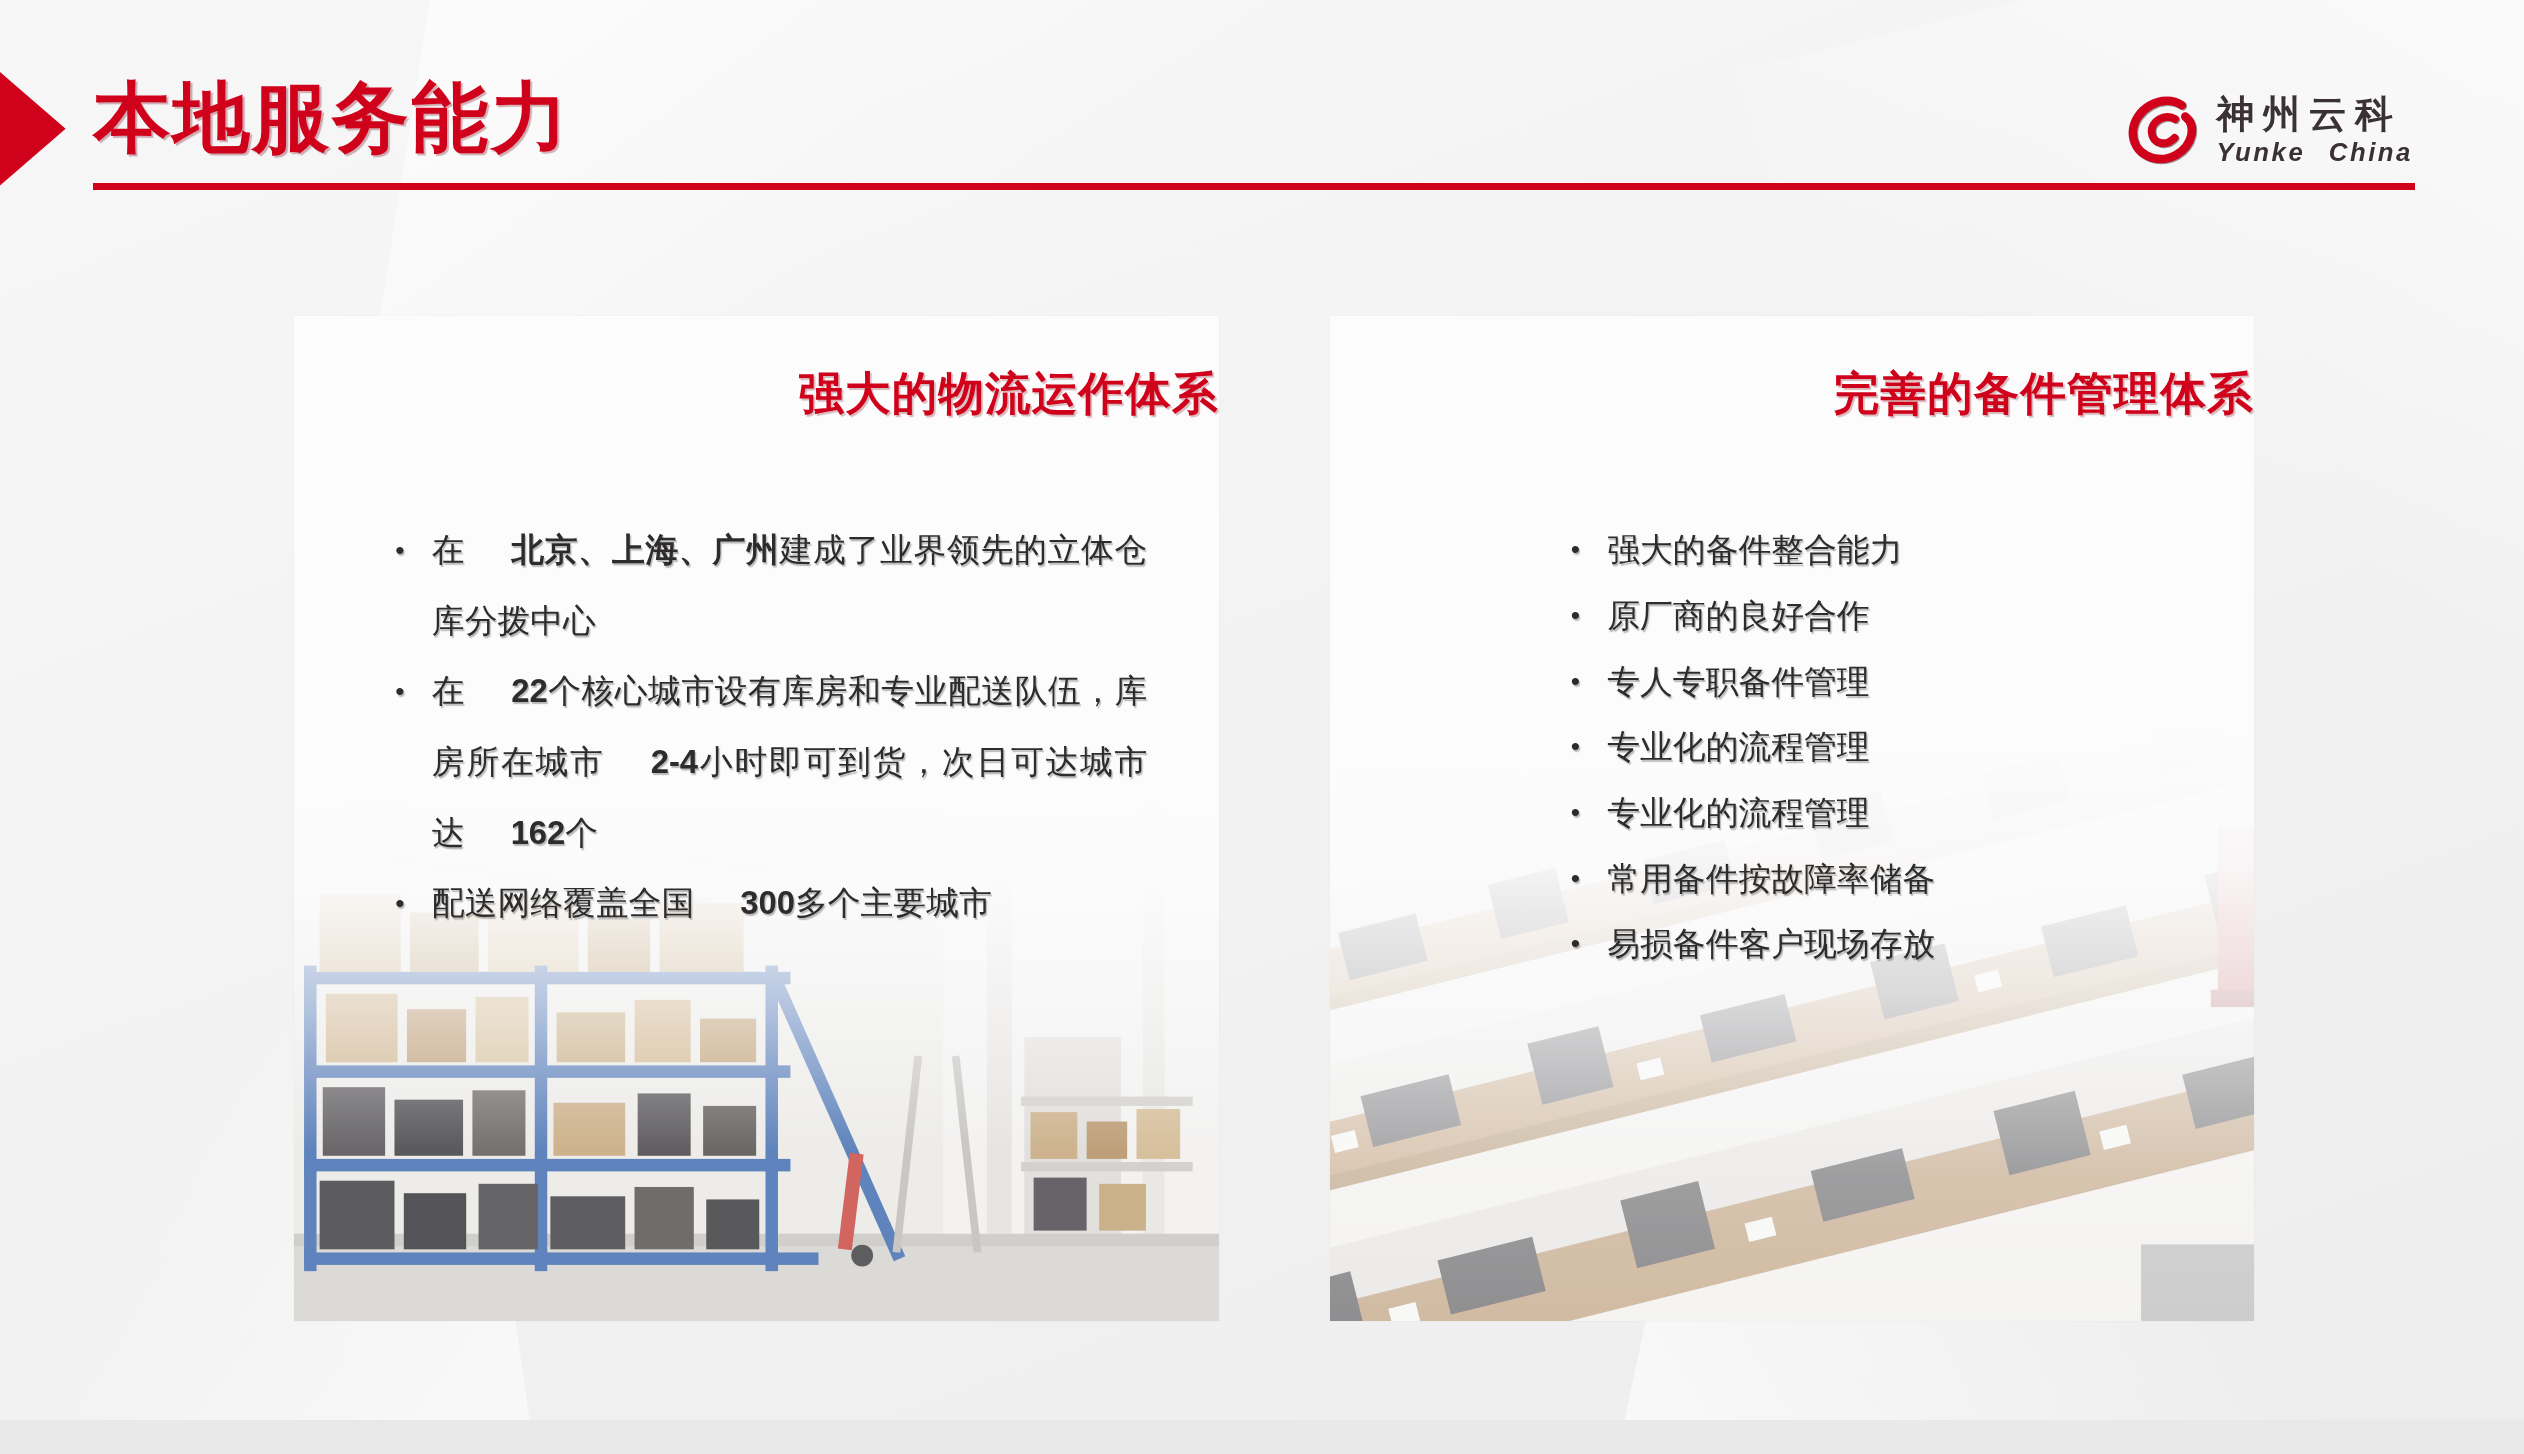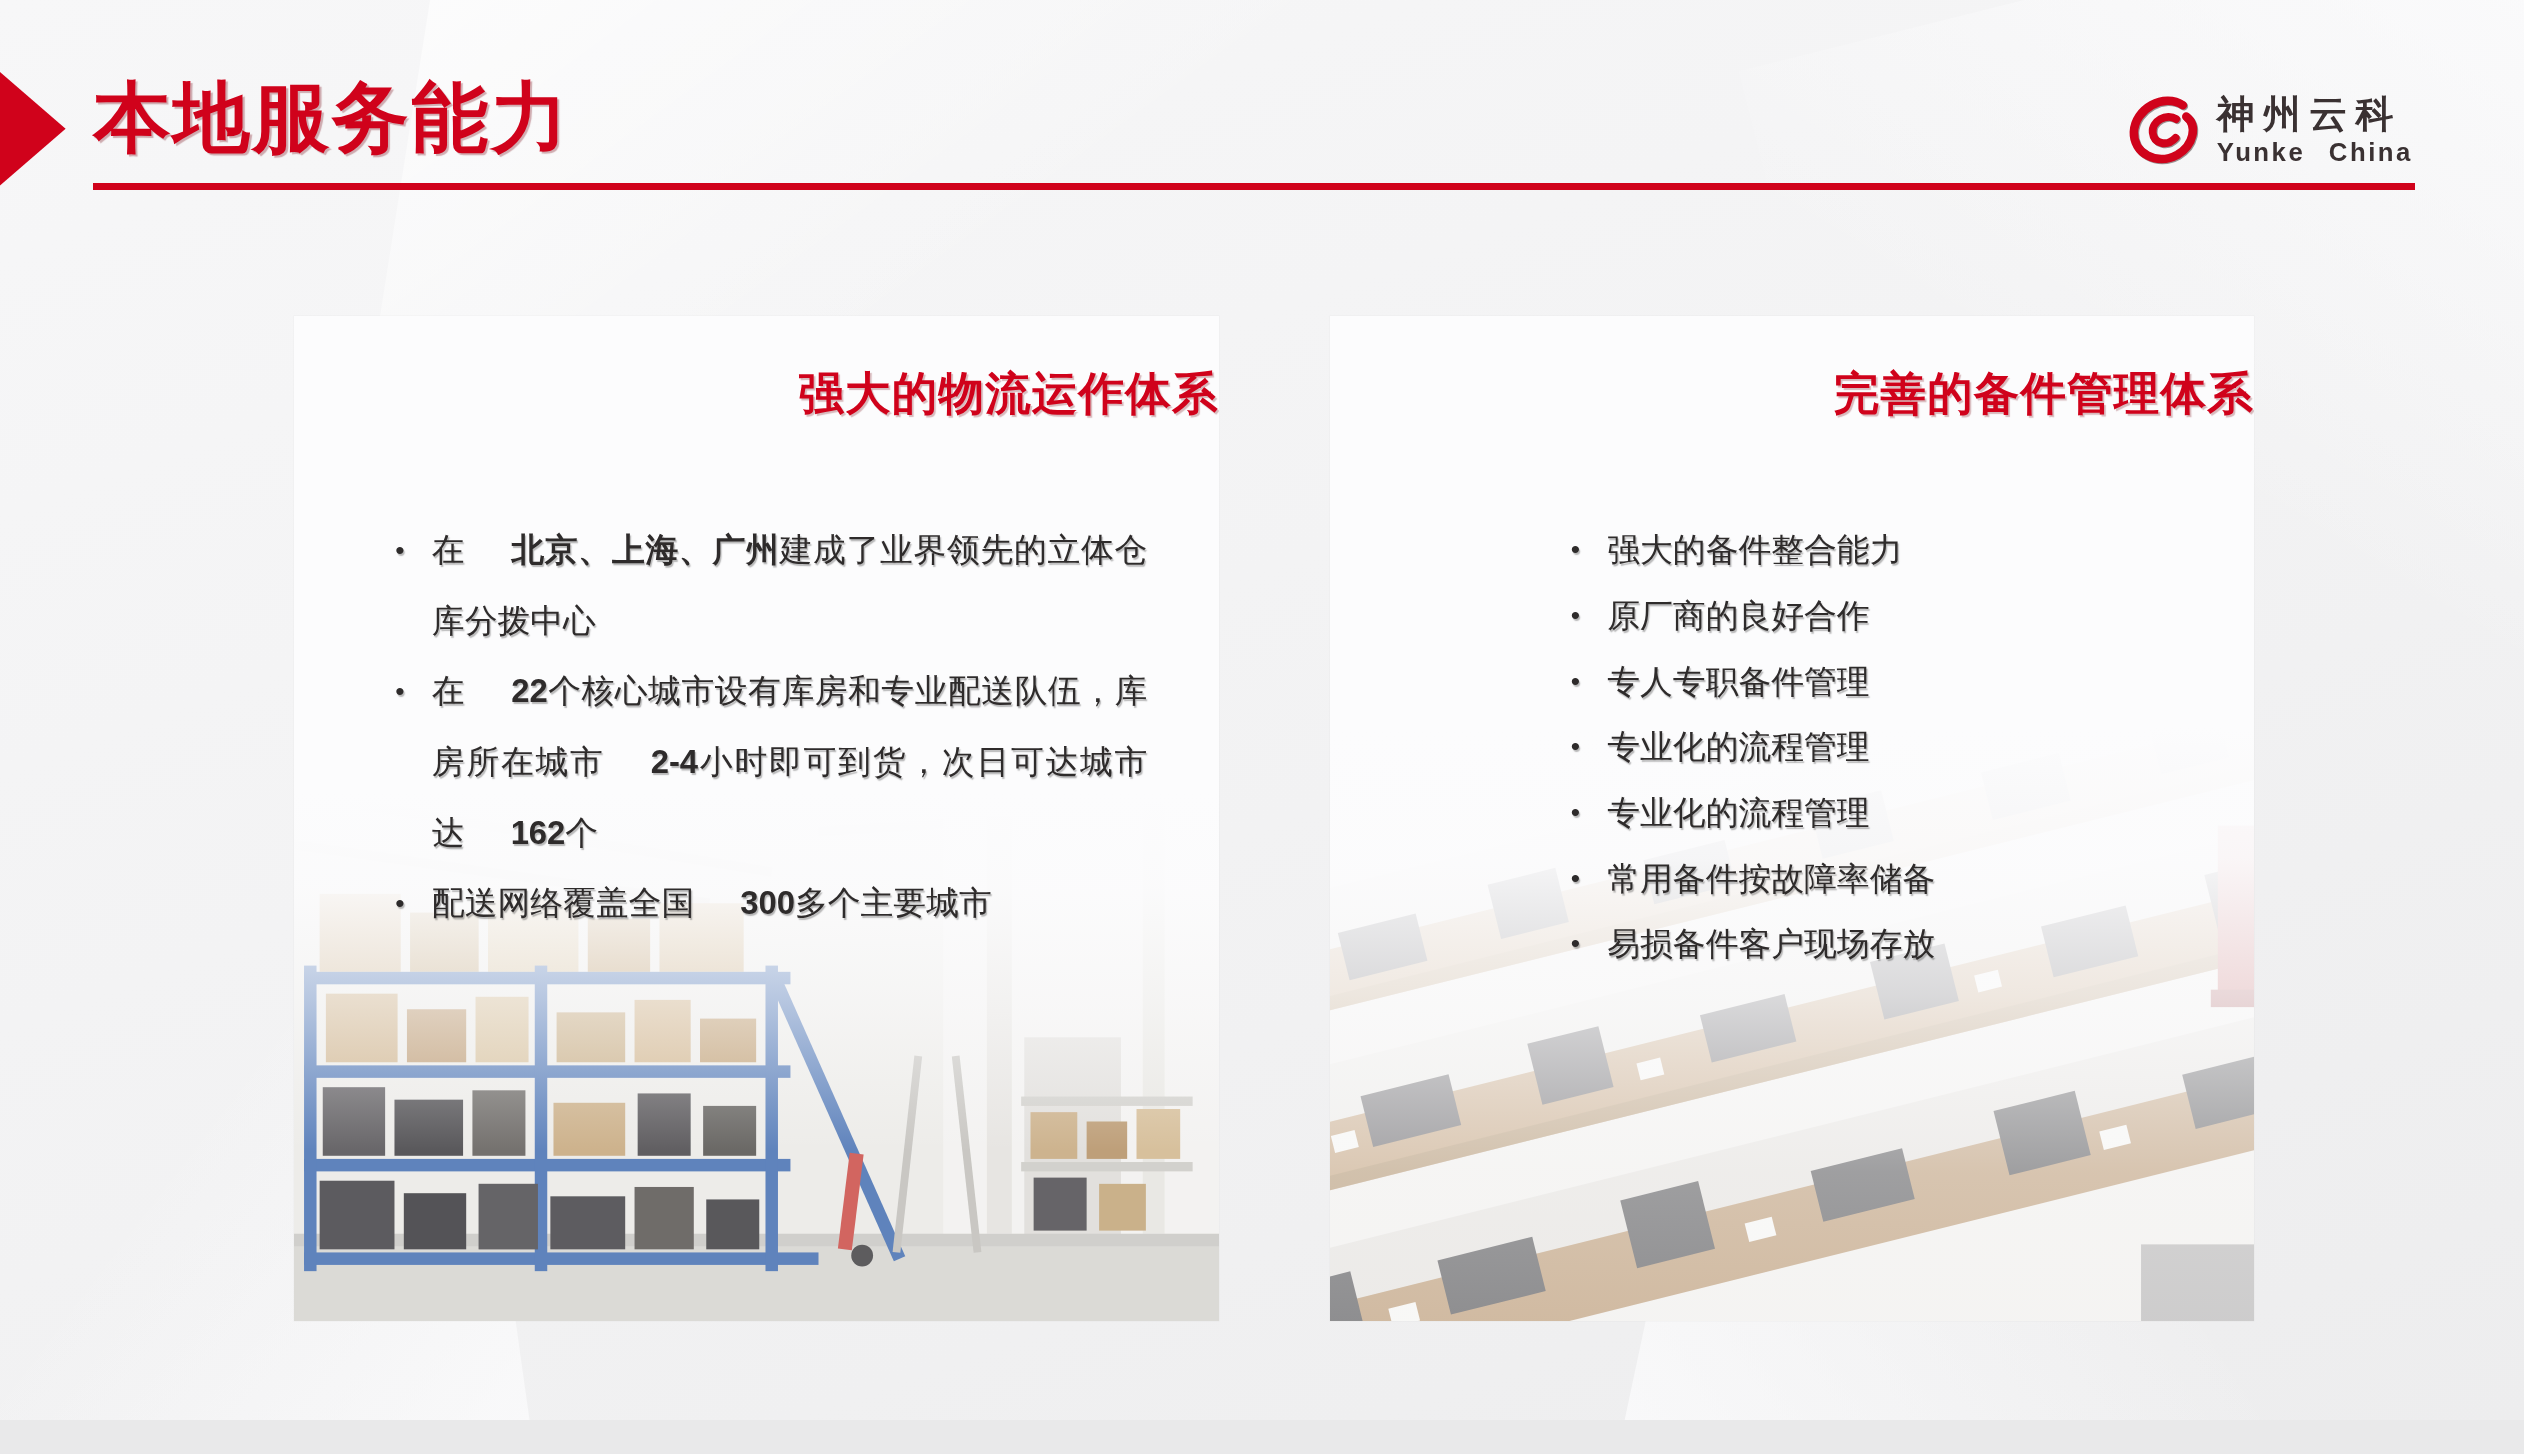--- a/index.html
+++ b/index.html
@@ -52,21 +52,21 @@
     position:absolute;right:4.4vw;top:3.55vw;
     display:flex;align-items:center;gap:.55vw;
   }
   .logo svg{width:3.1vw;height:3.1vw;filter:drop-shadow(.05vw .06vw 0 rgba(40,20,20,.45));}
   .logo-cn{
     font-size:1.5vw;font-weight:bold;color:var(--logo);
     letter-spacing:.33vw;line-height:1.25;white-space:nowrap;
   }
   .logo-en{
     font-size:1.02vw;font-weight:bold;color:var(--logo);
-    letter-spacing:.1vw;word-spacing:.55vw;white-space:nowrap;
+    letter-spacing:.1vw;word-spacing:.55vw;white-space:nowrap;font-style:italic;
   }
 
   
   .panel{
     position:absolute;top:12.5vw;width:36.62vw;height:39.85vw;
     background:#fcfcfd;box-shadow:0 0 0 .02vw rgba(0,0,0,.03);
     overflow:hidden;
   }
   .panel-left{left:11.66vw;}
   .panel-right{left:52.68vw;}

